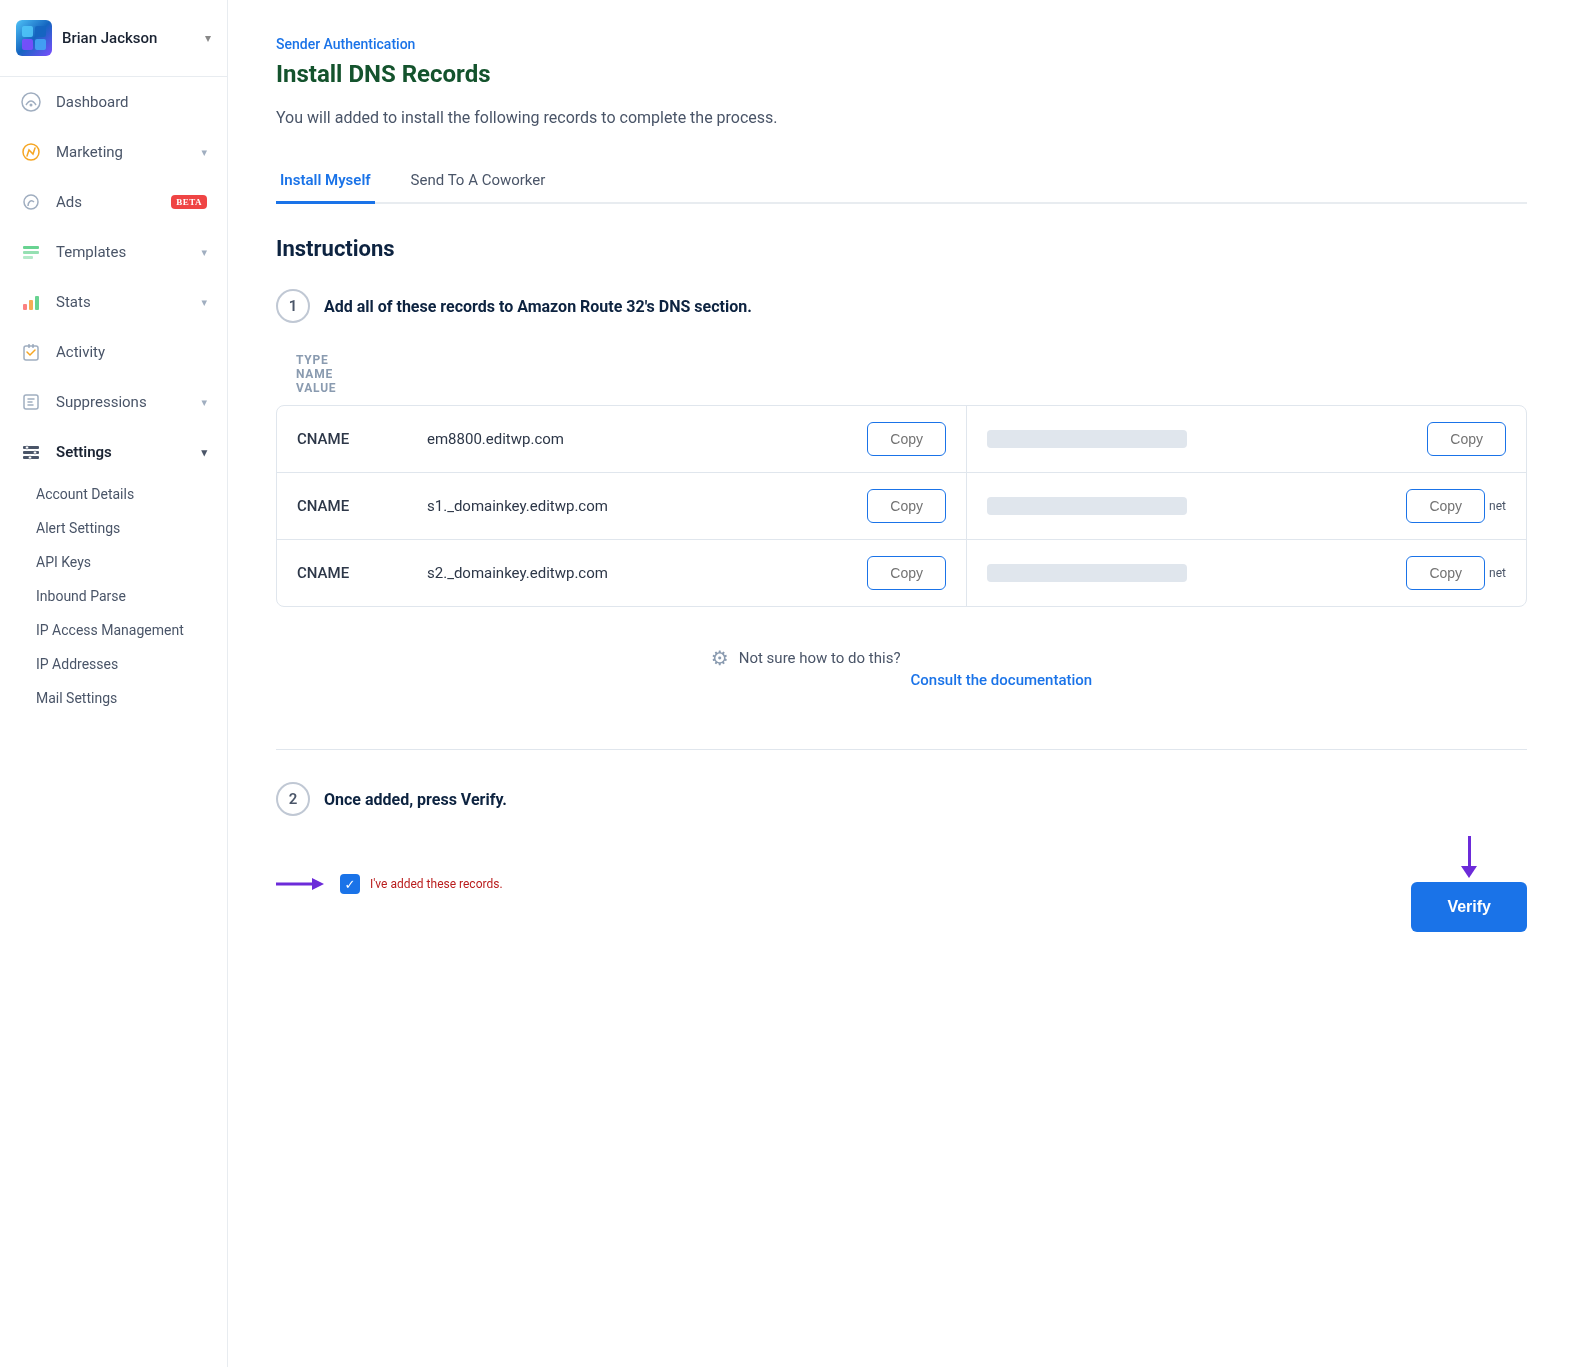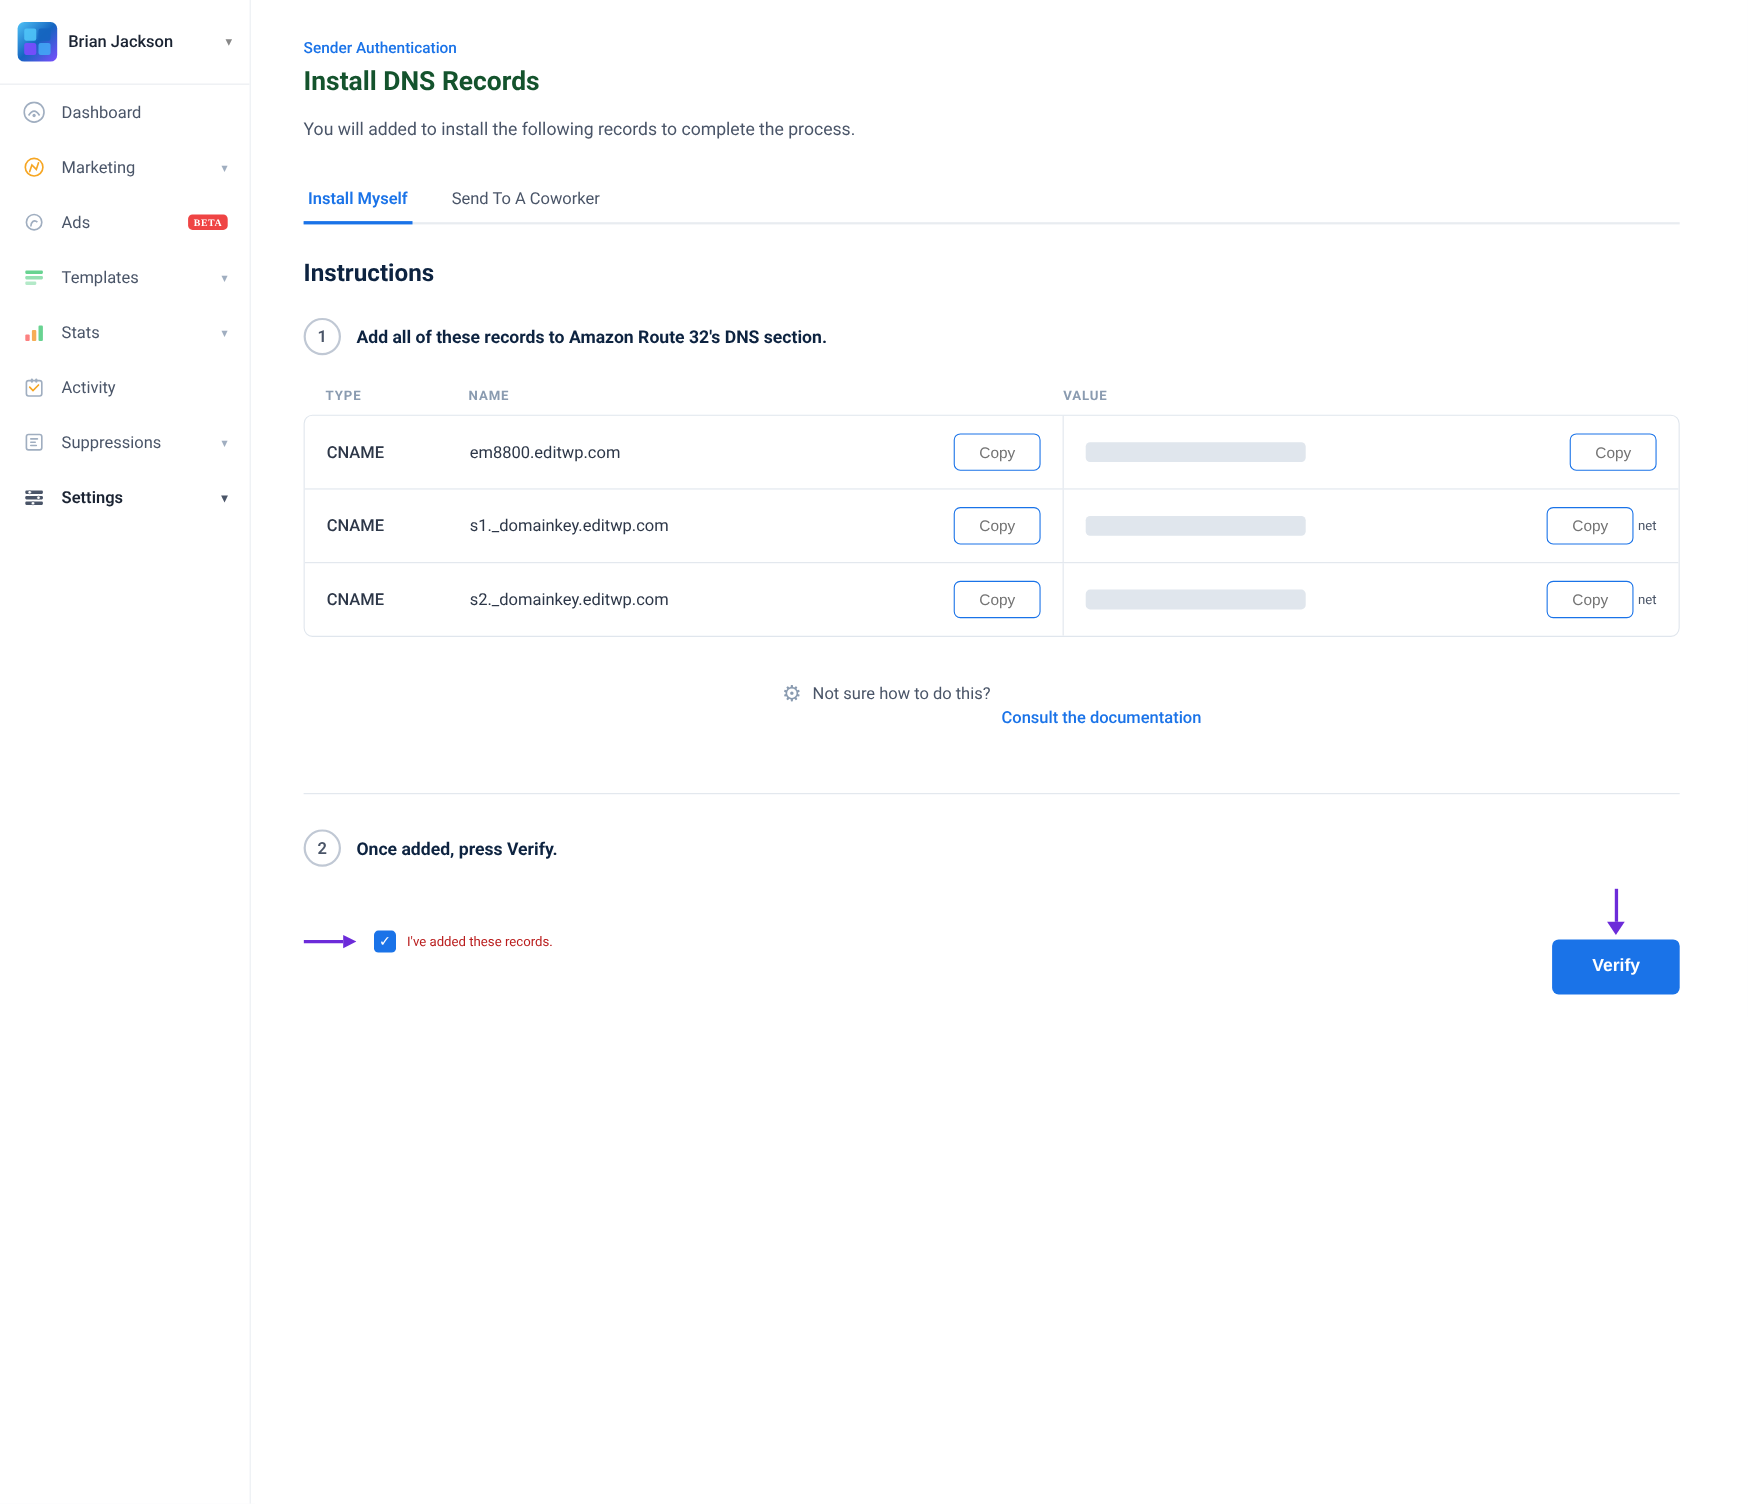--- a/index.html
+++ b/index.html
@@ -190,20 +190,21 @@
     .step-title {
       font-size: 16px;
       font-weight: 700;
       color: #0d2340;
     }
 
     .dns-table-header {
       display: flex;
       padding: 10px 20px;
       gap: 0;
+      flex-direction: column;
     }
 
     .col-type { width: 130px; }
     .col-name { flex: 1; }
     .col-value { flex: 1; }
 
     .th {
       font-size: 12px;
       font-weight: 700;
       color: #8a9bb0;
@@ -484,20 +485,29 @@
           <rect x="2" y="14" width="16" height="3" rx="1" fill="#4a5568"></rect>
           <circle cx="6" cy="5.5" r="1.5" fill="white" stroke="#4a5568" stroke-width="0.5"></circle>
           <circle cx="14" cy="10.5" r="1.5" fill="white" stroke="#4a5568" stroke-width="0.5"></circle>
           <circle cx="9" cy="15.5" r="1.5" fill="white" stroke="#4a5568" stroke-width="0.5"></circle>
         </svg>
       </div>
       <span class="nav-label">Settings</span>
       <span style="color:#4a5568;font-size:11px;">▾</span>
     </div>
 
+    <div class="sub-menu">
+      <a class="sub-menu-item">Account Details</a>
+      <a class="sub-menu-item">Alert Settings</a>
+      <a class="sub-menu-item">API Keys</a>
+      <a class="sub-menu-item">Inbound Parse</a>
+      <a class="sub-menu-item">IP Access Management</a>
+      <a class="sub-menu-item">IP Addresses</a>
+      <a class="sub-menu-item">Mail Settings</a>
+    </div>
   </nav>
 </aside>
 
 <main class="main">
   <div class="breadcrumb">Sender Authentication</div>
   <h1 class="page-title">Install DNS Records</h1>
   <p class="page-description">You will added to install the following records to complete the process.</p>
 
   <div class="tabs">
     <div class="tab active">Install Myself</div>

